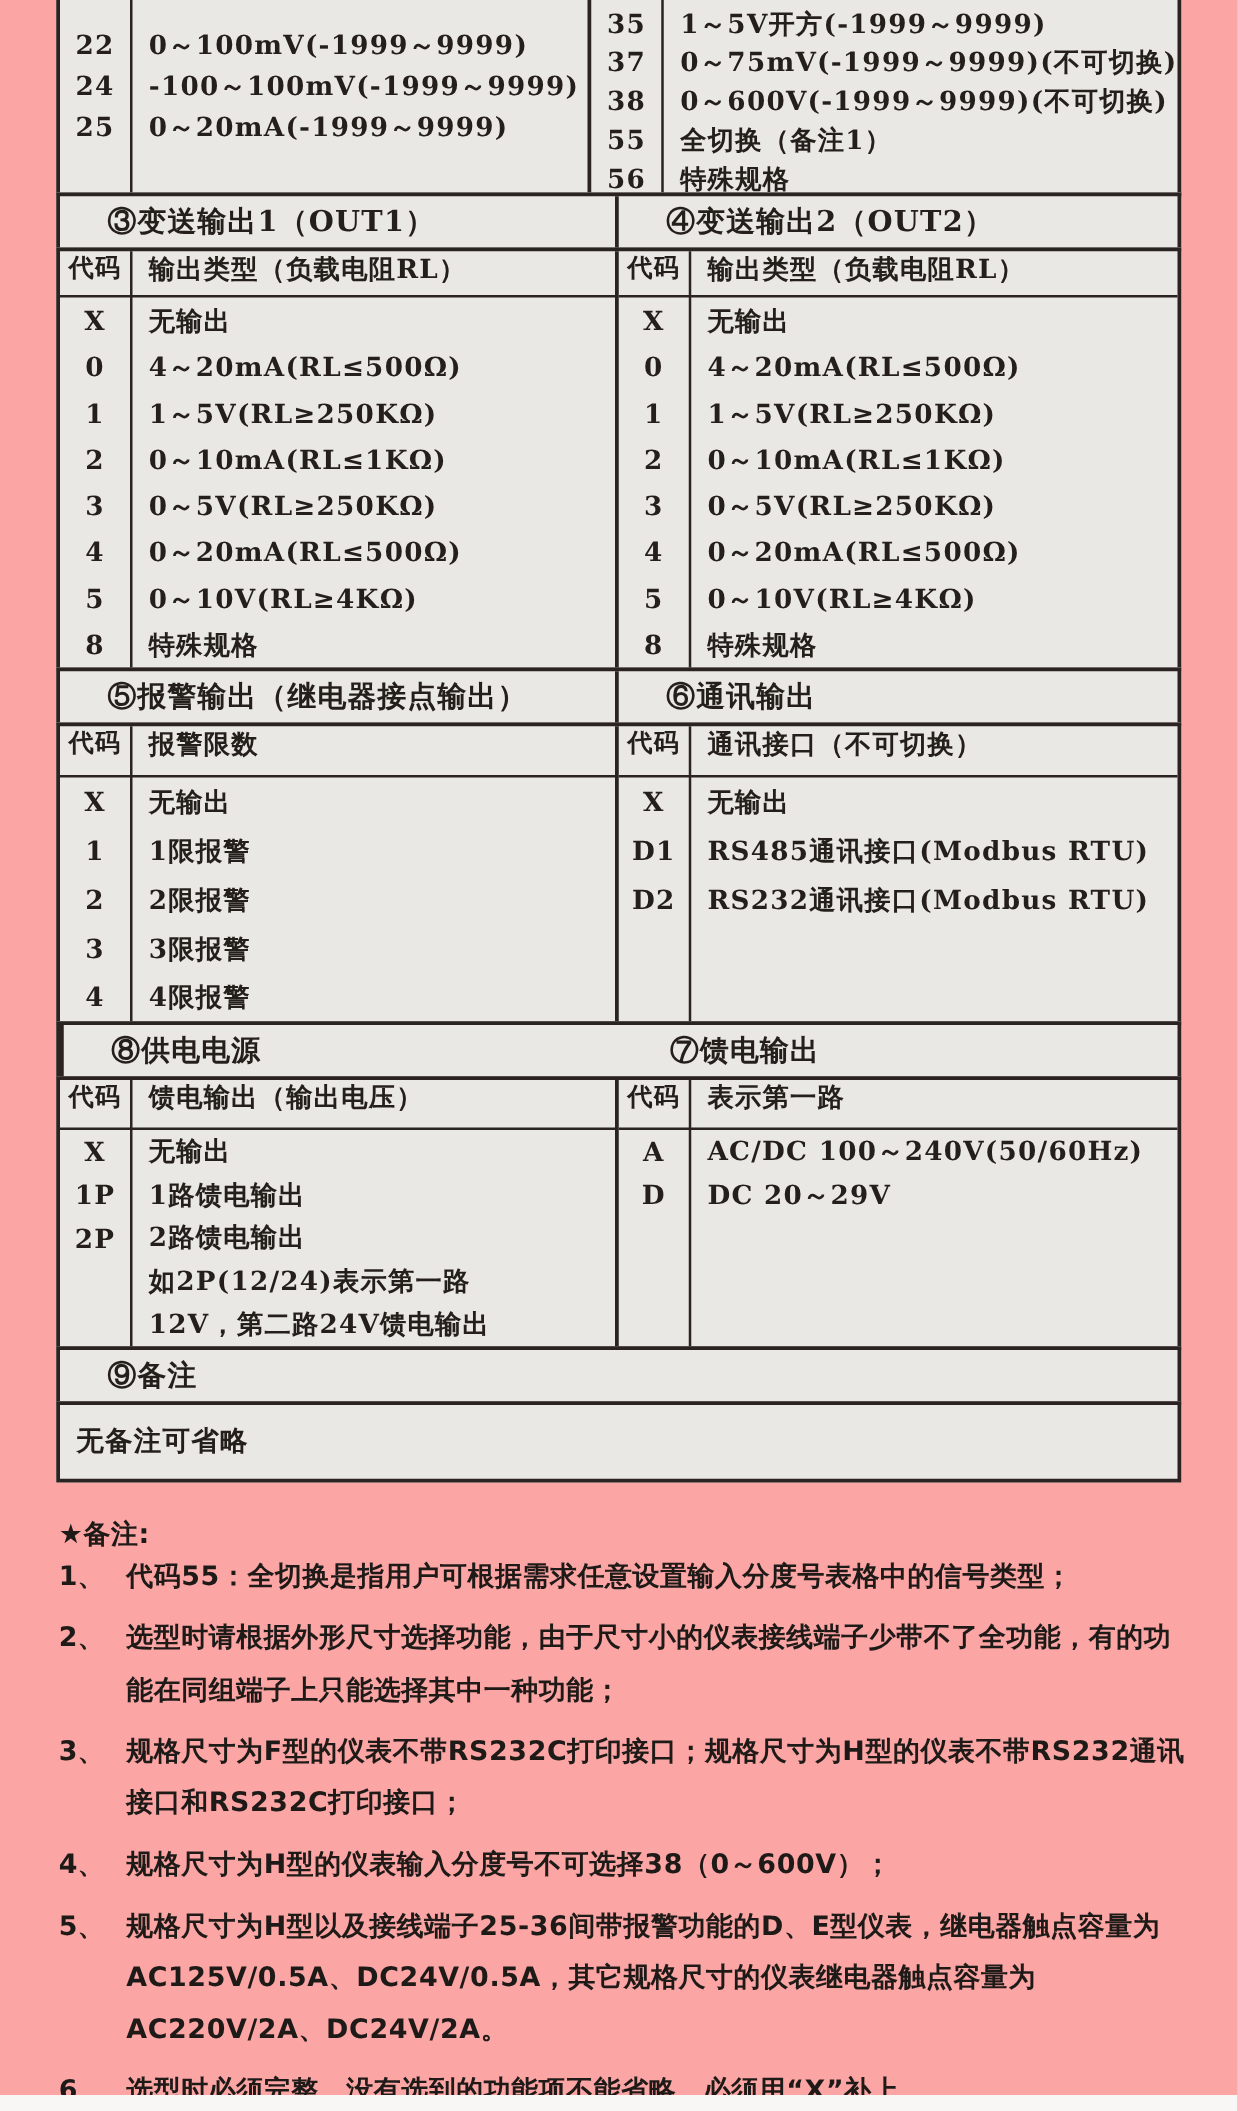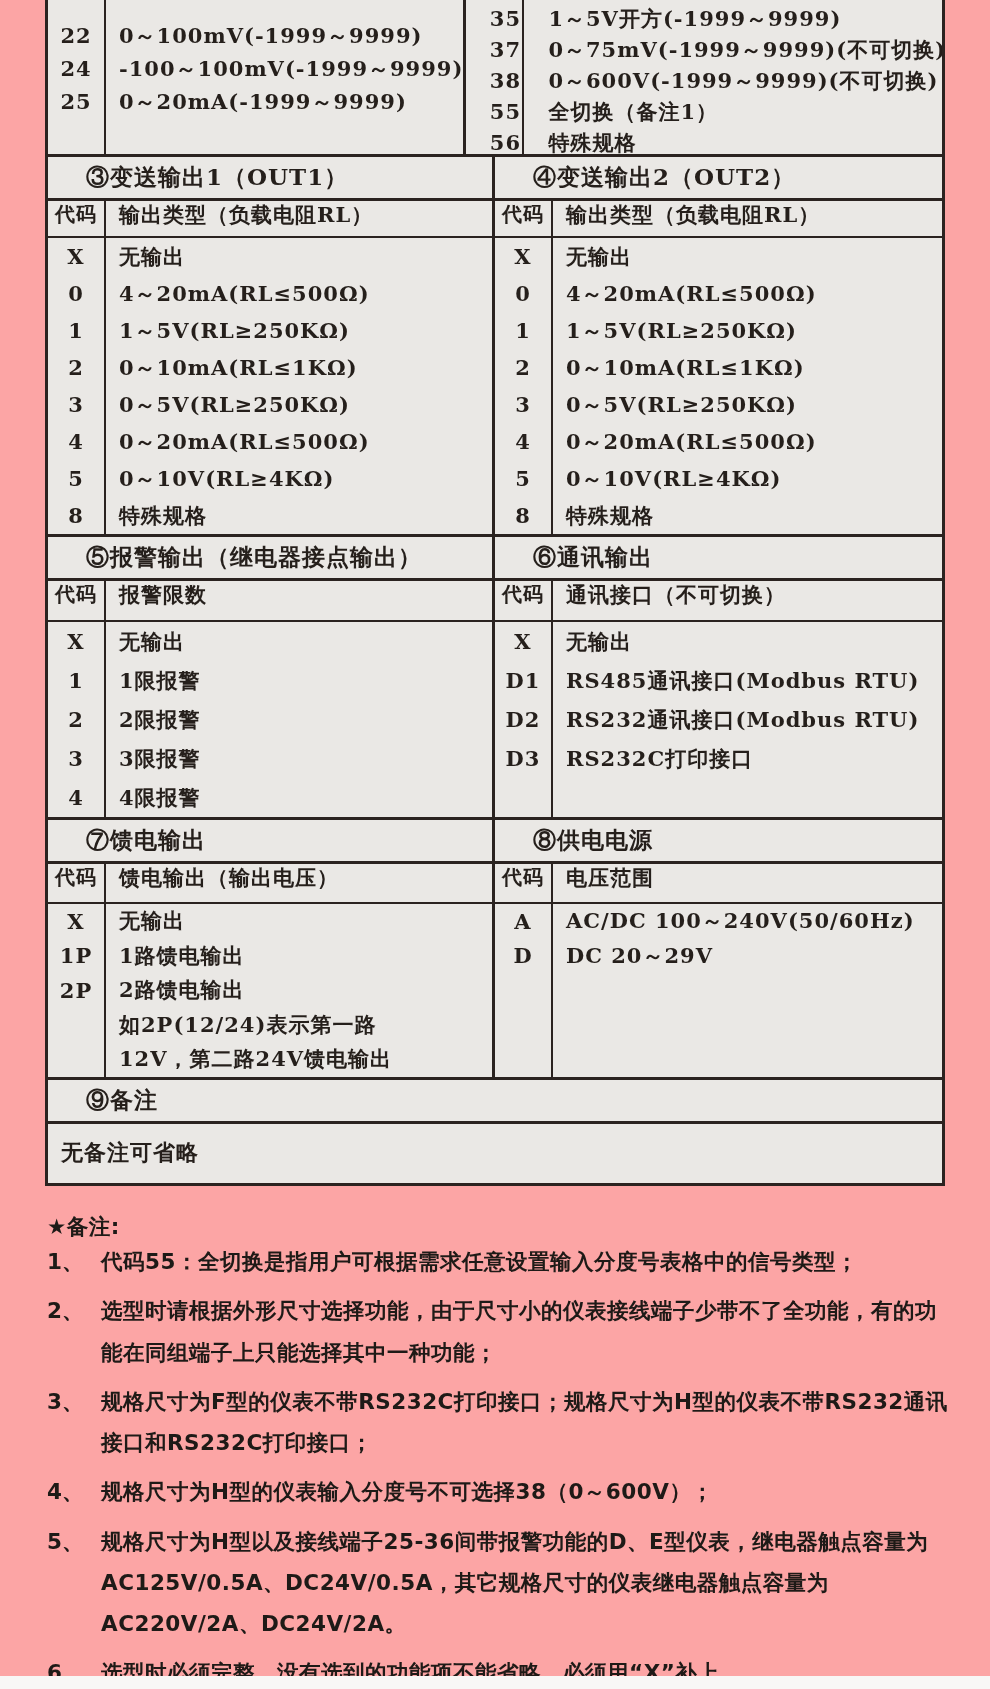--- a/index.html
+++ b/index.html
@@ -50,21 +50,21 @@
 
   .t34 .thead{height:37px;}
   .t34 .trow{height:37px;}
   .t56 .thead{height:41px;}
   .t56 .trow{height:39px;}
   .t78 .thead{height:40px;}
   .t78 .trow{height:34.5px;}
   .ttl .trow{height:33px;}
   .ttr .trow{height:31px;}
   .ttl{padding-top:19px;}
-  .ttr{padding-top:3px;padding-left:11px;}
+  .ttr{padding-top:3px;}
 
   .remark-row{
     display:flex;align-items:center;height:59px;
     padding-left:13px;font-size:22px;font-weight:700;letter-spacing:1px;
   }
 
   .notes{
     position:absolute;left:47px;top:1212px;width:905px;
     font-family:"DejaVu Sans", sans-serif;
     font-weight:700;font-size:21.5px;color:#1e1a17;
@@ -295,35 +295,31 @@
             <div class="trow">
               <div class="code">D1</div>
               <div class="desc">RS485通讯接口(Modbus RTU)</div>
             </div>
 
             <div class="trow">
               <div class="code">D2</div>
               <div class="desc">RS232通讯接口(Modbus RTU)</div>
             </div>
 
-            <div class="trow">
-              <div class="code">D3</div>
-              <div class="desc">RS232C打印接口</div>
-            </div>
           </div>
       </div>
     </div>
 
     <div class="box">
+      <div class="half r">
+        <div class="band-cell">⑧供电电源</div>
+      </div>
       <div class="half l">
         <div class="band-cell">⑦馈电输出</div>
       </div>
-      <div class="half r">
-        <div class="band-cell">⑧供电电源</div>
-      </div>
     </div>
 
     <div class="box t78">
       <div class="half l withdiv">
         <div class="thead">
           <div class="code">代码</div>
           <div class="desc">馈电输出（输出电压）</div>
         </div>
         <div>
 
@@ -349,21 +345,21 @@
 
             <div class="trow">
               <div class="code"></div>
               <div class="desc">12V，第二路24V馈电输出</div>
             </div>
           </div>
       </div>
       <div class="half r withdiv">
         <div class="thead">
           <div class="code">代码</div>
-          <div class="desc">电压范围</div>
+          <div class="desc">表示第一路</div>
         </div>
         <div>
 
             <div class="trow">
               <div class="code">A</div>
               <div class="desc">AC/DC 100～240V(50/60Hz)</div>
             </div>
 
             <div class="trow">
               <div class="code">D</div>

